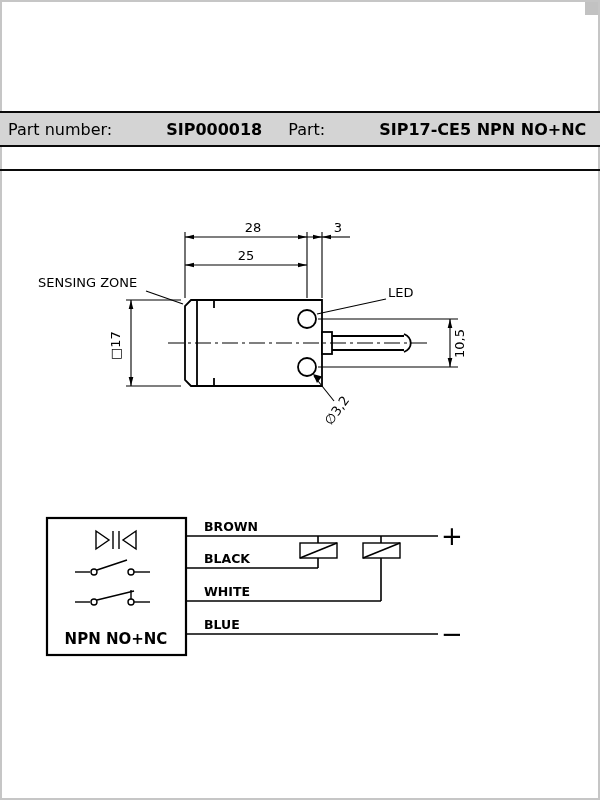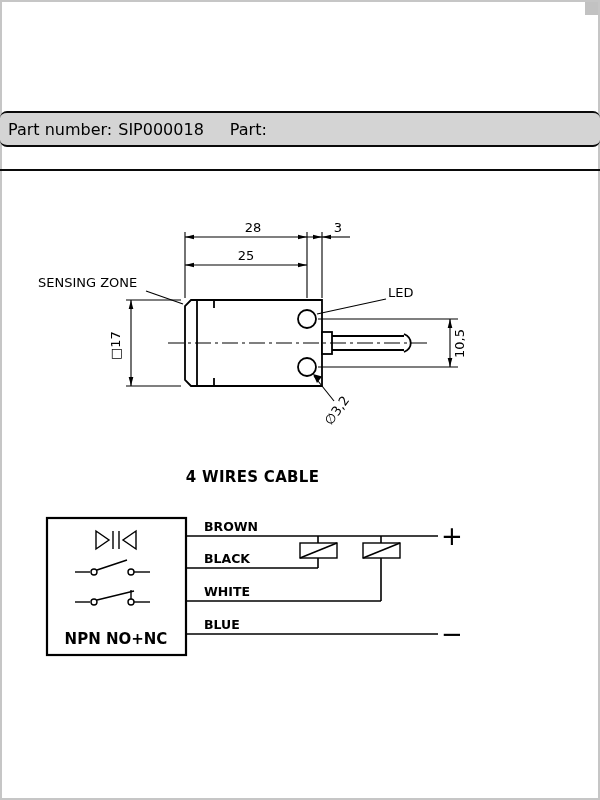--- a/index.html
+++ b/index.html
@@ -6,24 +6,24 @@
   .page {
     position:relative; width:600px; height:800px; background:#ffffff;
     font-family:"DejaVu Sans", sans-serif; color:#000; overflow:hidden;
   }
   .frame { position:absolute; inset:0; border:2px solid #c6c6c6; pointer-events:none; }
   .scroll-corner { position:absolute; top:2px; right:2px; width:13px; height:13px; background:#c2c2c2; }
 
   .header {
     position:absolute; top:111px; left:0; right:0; height:32px;
     background:#d4d4d4; border-top:2px solid #0a0a0a; border-bottom:2px solid #0a0a0a;
-    display:flex; align-items:center; padding-left:8px; font-size:16px; white-space:pre;border-radius:7px;
+    display:flex; align-items:center; padding-left:8px; font-size:16px; white-space:pre;
   }
   .header .lbl { margin-right:6px; }
-  .header .b { font-weight:normal; }
+  .header .b { font-weight:bold;margin-left:48px; }
   .header .gap { display:inline-block; width:26px; }
 
   .rule { position:absolute; top:169px; left:0; width:100%; height:2px; background:#0a0a0a; }
 
   .drawing { position:absolute; top:180px; left:0; }
   .wiring  { position:absolute; top:513px; left:0; }
 
   .section-title {
     position:absolute; top:468px; left:0; width:505px; text-align:center;
     font-size:15px; font-weight:bold; letter-spacing:.3px;
@@ -55,20 +55,21 @@
 
 <div class="page">
   <div class="frame"></div>
   <div class="scroll-corner"></div>
 
   <div class="header">
     <span class="lbl">Part number:</span>
     <span class="b">SIP000018</span>
     <span class="gap"></span>
     <span class="lbl">Part:</span>
+    <span class="b">SIP17-CE5 NPN NO+NC</span>
   </div>
 
   <div class="rule"></div>
 
   <svg class="drawing" width="600" height="290" viewBox="0 0 600 290">
 
     <g class="dim">
       <line x1="185" y1="52" x2="185" y2="118"></line>
       <line x1="322" y1="52" x2="322" y2="118"></line>
       <line x1="185" y1="57" x2="322" y2="57"></line>
@@ -138,21 +139,20 @@
       <text transform="translate(464,178) rotate(-90)">10,5</text>
     </g>
 
     <g class="dim">
       <line class="thin" x1="314" y1="196" x2="334" y2="221"></line>
       <polygon points="313,194 322,196.5 317,203"></polygon>
       <text transform="translate(331,246) rotate(-54)">∅3,2</text>
     </g>
   </svg>
 
-  <div class="section-title">4 WIRES CABLE</div>
 
   <svg class="wiring" width="600" height="170" viewBox="0 0 600 170">
 
     <g>
       <rect class="box" x="47" y="5" width="139" height="137"></rect>
       <g class="sym">
         <polygon points="96,18 96,36 109,27"></polygon>
         <polygon points="136,18 136,36 123,27"></polygon>
         <line x1="113" y1="18" x2="113" y2="36"></line>
         <line x1="119" y1="18" x2="119" y2="36"></line>

